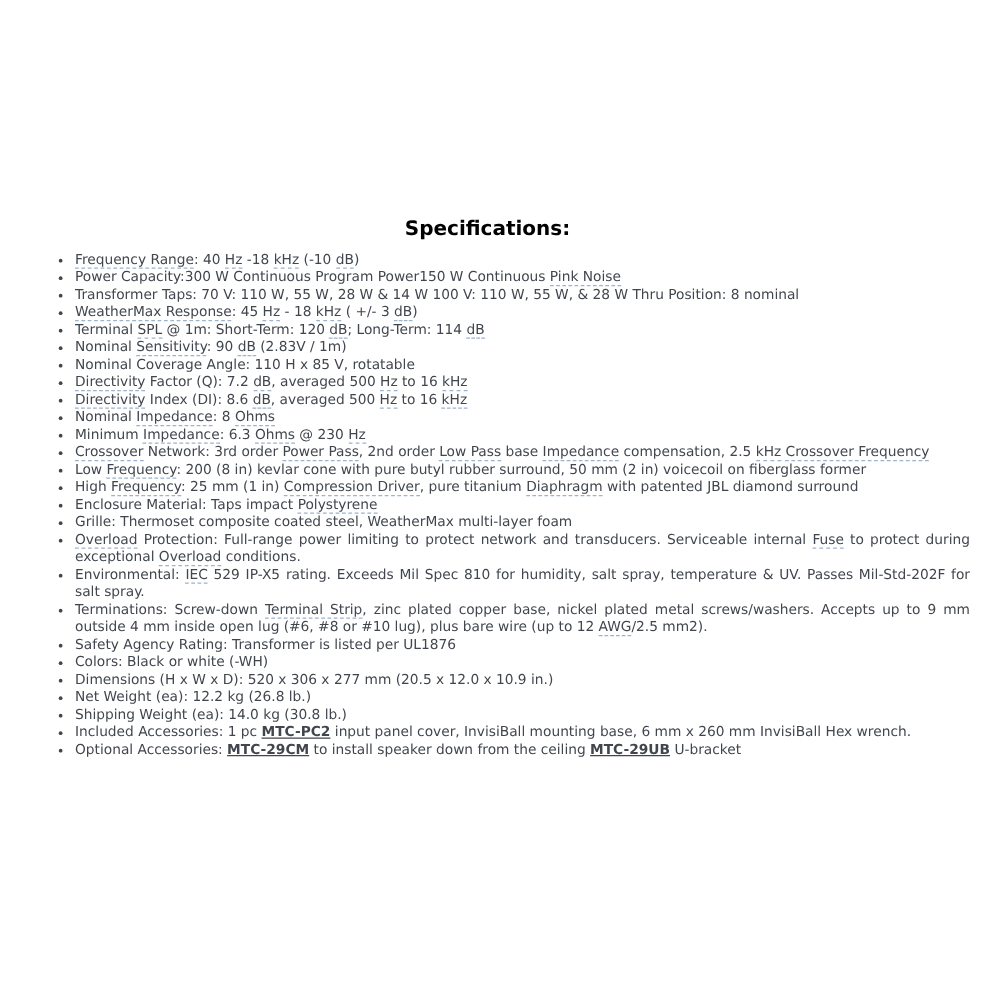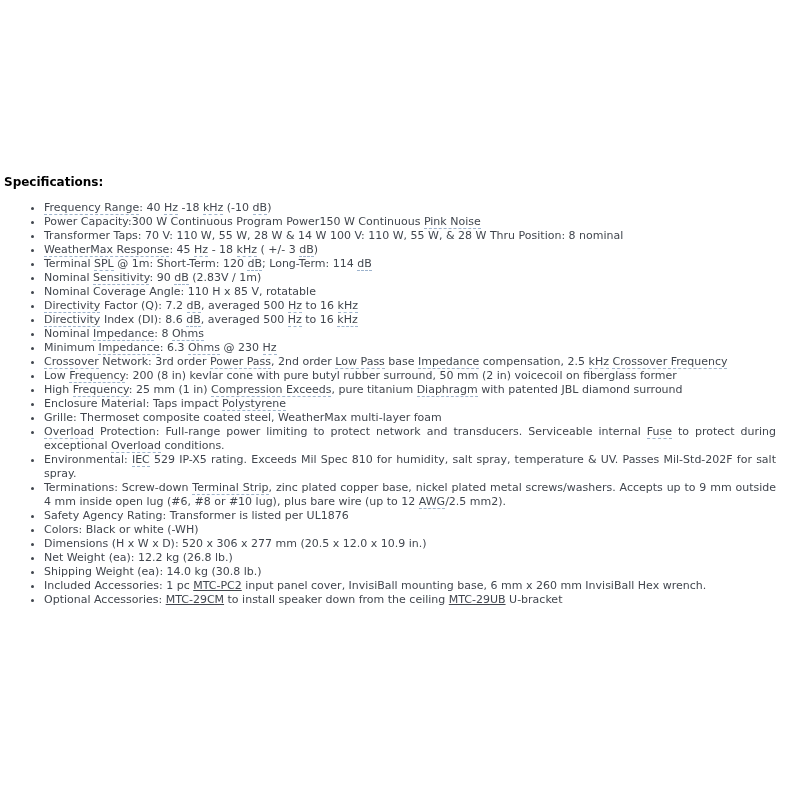--- a/index.html
+++ b/index.html
@@ -17,40 +17,42 @@
   }
   .sheet {
     margin: 176px 0 0 4px;
     width: 772px;
     font-family: "DejaVu Sans", "Liberation Sans", sans-serif;
     font-size: 11px;
     line-height: 14px;
     color: var(--text);
   }
   .heading {
-    font-size: 12px;
+    font-size: 16px;
     line-height: 13px;
     font-weight: bold;
     color: var(--heading);
+    text-align: center;
   }
   ul.spec-list {
     margin: 12px 0 0 0;
     padding: 0 0 0 40px;
     list-style: disc outside;
   }
   ul.spec-list li {
     text-align: justify;
+    margin-left: 16px;
   }
   .term {
     border-bottom: 1px dashed var(--term-underline);
     padding-bottom: 0px;
   }
   a.acc-link {
     color: inherit;
-    font-weight: normal;
+    font-weight: bold;
     text-decoration: underline;
   }
 </style>
 </head>
 <body>
 
 <div class="sheet">
   <div class="heading">Specifications:</div>
   <ul class="spec-list">
       <li><span class="term">Frequency Range</span><span>: 40 </span><span class="term">Hz</span><span> -18 </span><span class="term">kHz</span><span> (-10 </span><span class="term">dB</span><span>)</span></li>
@@ -59,21 +61,21 @@
       <li><span class="term">WeatherMax Response</span><span>: 45 </span><span class="term">Hz</span><span> - 18 </span><span class="term">kHz</span><span> ( +/- 3 </span><span class="term">dB</span><span>)</span></li>
       <li><span>Terminal </span><span class="term">SPL</span><span> @ 1m: Short-Term: 120 </span><span class="term">dB</span><span>; Long-Term: 114 </span><span class="term">dB</span></li>
       <li><span>Nominal </span><span class="term">Sensitivity</span><span>: 90 </span><span class="term">dB</span><span> (2.83V / 1m)</span></li>
       <li><span>Nominal Coverage Angle: 110 H x 85 V, rotatable</span></li>
       <li><span class="term">Directivity</span><span> Factor (Q): 7.2 </span><span class="term">dB</span><span>, averaged 500 </span><span class="term">Hz</span><span> to 16 </span><span class="term">kHz</span></li>
       <li><span class="term">Directivity</span><span> Index (DI): 8.6 </span><span class="term">dB</span><span>, averaged 500 </span><span class="term">Hz</span><span> to 16 </span><span class="term">kHz</span></li>
       <li><span>Nominal </span><span class="term">Impedance</span><span>: 8 </span><span class="term">Ohms</span></li>
       <li><span>Minimum </span><span class="term">Impedance</span><span>: 6.3 </span><span class="term">Ohms</span><span> @ 230 </span><span class="term">Hz</span></li>
       <li><span class="term">Crossover</span><span> Network: 3rd order </span><span class="term">Power Pass</span><span>, 2nd order </span><span class="term">Low Pass</span><span> base </span><span class="term">Impedance</span><span> compensation, 2.5 </span><span class="term">kHz</span><span> </span><span class="term">Crossover Frequency</span></li>
       <li><span>Low </span><span class="term">Frequency</span><span>: 200 (8 in) kevlar cone with pure butyl rubber surround, 50 mm (2 in) voicecoil on fiberglass former</span></li>
-      <li><span>High </span><span class="term">Frequency</span><span>: 25 mm (1 in) </span><span class="term">Compression Exceeds</span><span>, pure titanium </span><span class="term">Diaphragm</span><span> with patented JBL diamond surround</span></li>
+      <li><span>High </span><span class="term">Frequency</span><span>: 25 mm (1 in) </span><span class="term">Compression Driver</span><span>, pure titanium </span><span class="term">Diaphragm</span><span> with patented JBL diamond surround</span></li>
       <li><span>Enclosure Material: Taps impact </span><span class="term">Polystyrene</span></li>
       <li><span>Grille: Thermoset composite coated steel, WeatherMax multi-layer foam</span></li>
       <li><span class="term">Overload</span><span> Protection: Full-range power limiting to protect network and transducers. Serviceable internal </span><span class="term">Fuse</span><span> to protect during exceptional </span><span class="term">Overload</span><span> conditions.</span></li>
       <li><span>Environmental: </span><span class="term">IEC</span><span> 529 IP-X5 rating. Exceeds Mil Spec 810 for humidity, salt spray, temperature &amp; UV. Passes Mil-Std-202F for salt spray.</span></li>
       <li><span>Terminations: Screw-down </span><span class="term">Terminal Strip</span><span>, zinc plated copper base, nickel plated metal screws/washers. Accepts up to 9 mm outside 4 mm inside open lug (#6, #8 or #10 lug), plus bare wire (up to 12 </span><span class="term">AWG</span><span>/2.5 mm2).</span></li>
       <li><span>Safety Agency Rating: Transformer is listed per UL1876</span></li>
       <li><span>Colors: Black or white (-WH)</span></li>
       <li><span>Dimensions (H x W x D): 520 x 306 x 277 mm (20.5 x 12.0 x 10.9 in.)</span></li>
       <li><span>Net Weight (ea): 12.2 kg (26.8 lb.)</span></li>
       <li><span>Shipping Weight (ea): 14.0 kg (30.8 lb.)</span></li>

